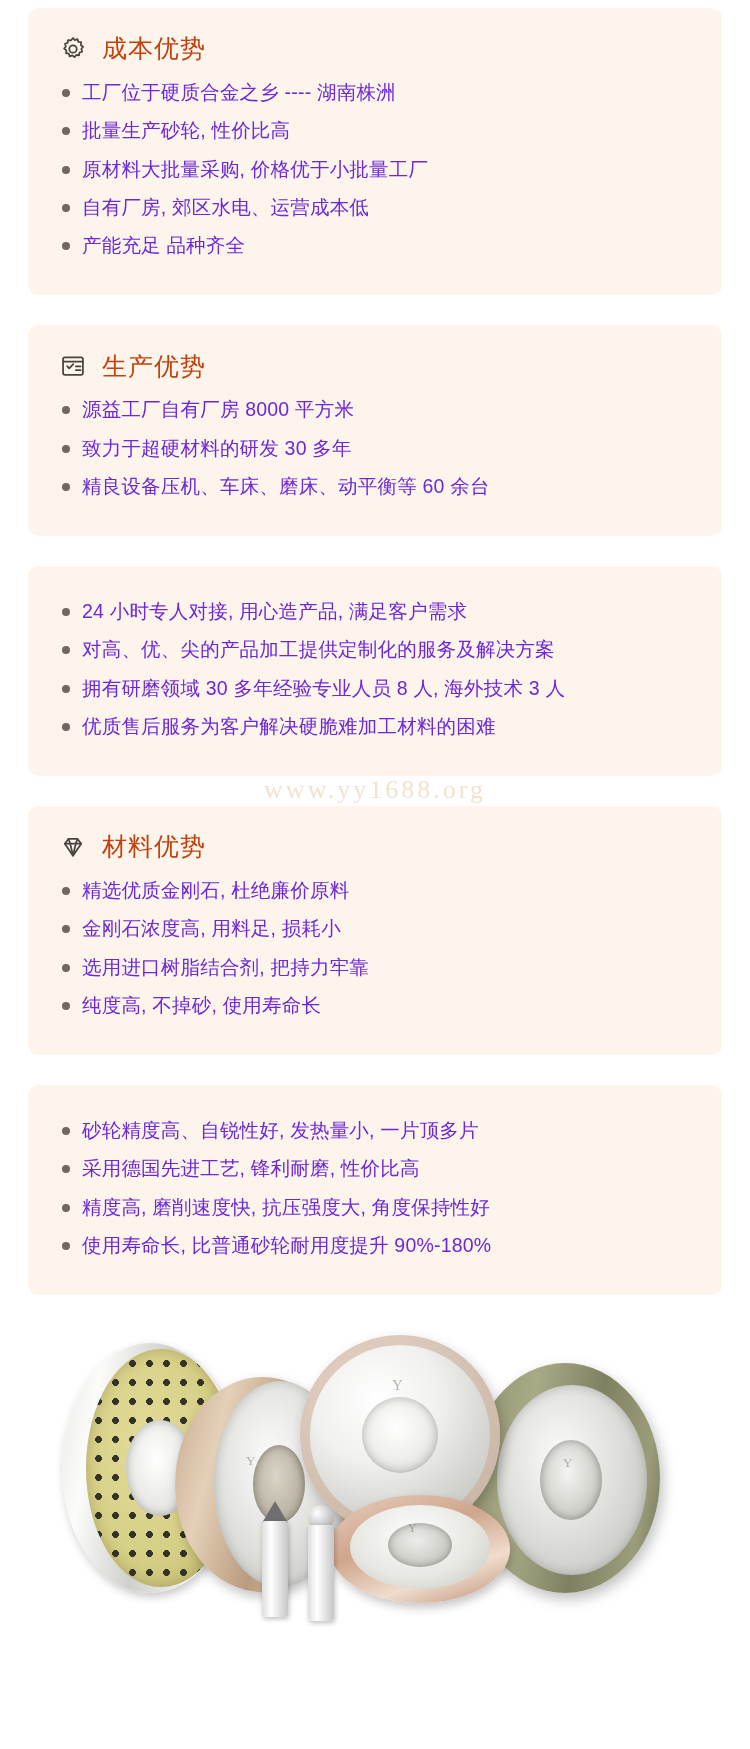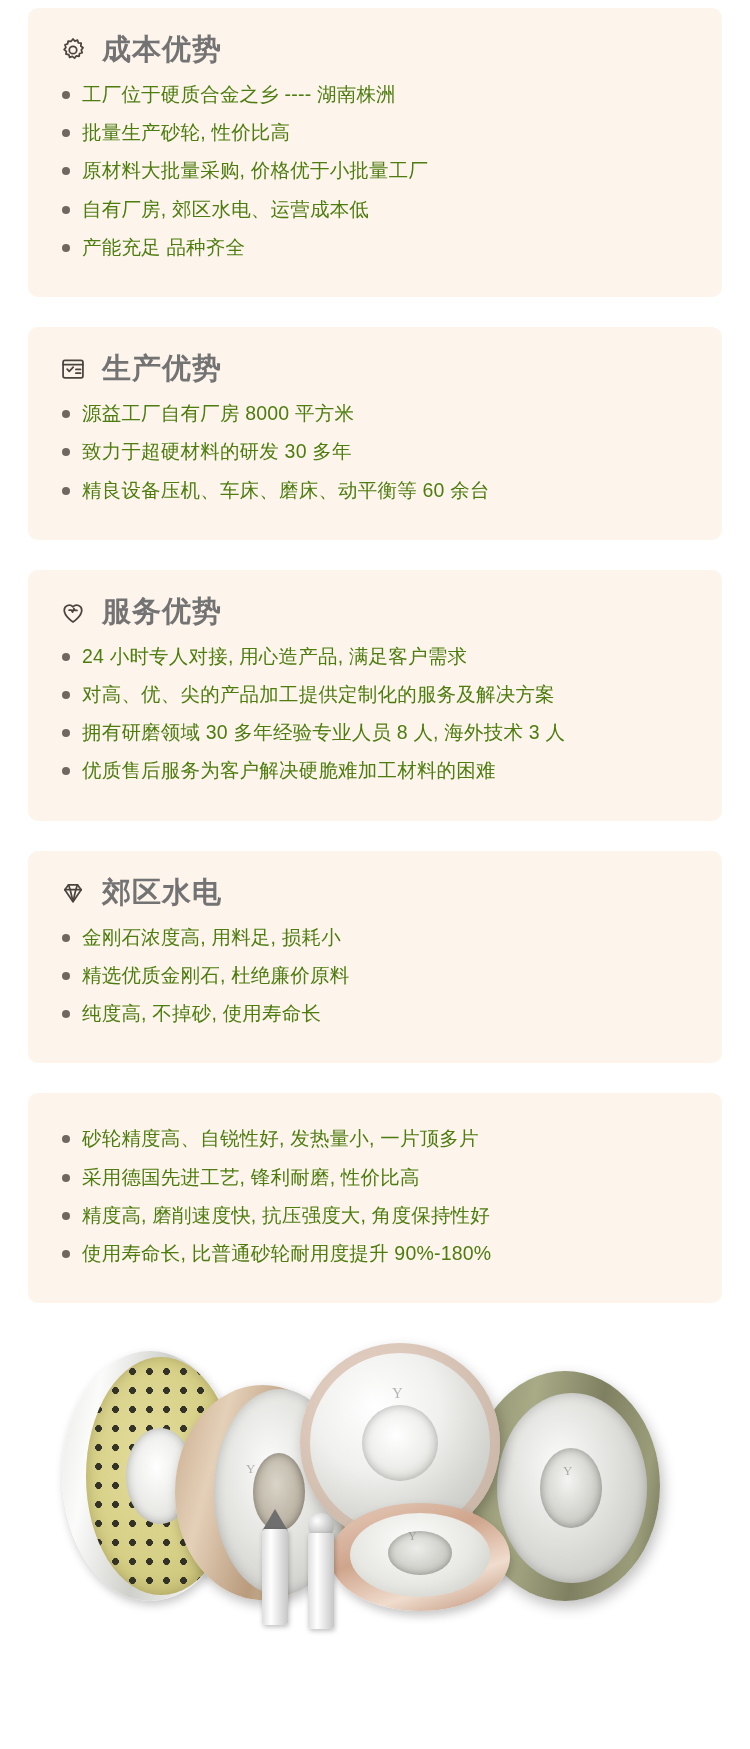--- a/index.html
+++ b/index.html
@@ -59,37 +59,37 @@
     flex: 0 0 30px;
     display: flex;
     align-items: center;
     justify-content: center;
     color: #4a443e;
   }
   .card-icon svg {
     display: block;
   }
   .card-title {
-    font-size: 29px;
-    font-weight: bold;
-    color: #737373;
+    font-size: 25px;
+    font-weight: normal;
+    color: #c2410c;
     letter-spacing: 1px;
     line-height: 1.1;
   }
   .bullets {
     list-style: none;
     margin: 0;
     padding: 0;
   }
   .bullets li {
     position: relative;
     padding-left: 22px;
     font-size: 19.5px;
     line-height: 1.5;
-    color: #4d7c0f;
+    color: #6d28d9;
     margin: 9px 0 9px 6px;
     letter-spacing: 0.2px;
   }
   .bullets li::before {
     content: "";
     position: absolute;
     left: 2px;
     top: 11px;
     width: 8px;
     height: 8px;
@@ -334,51 +334,43 @@
         <div class="card-title">生产优势</div>
       </div>
       <ul class="bullets">
         <li>源益工厂自有厂房 8000 平方米</li>
         <li>致力于超硬材料的研发 30 多年</li>
         <li>精良设备压机、车床、磨床、动平衡等 60 余台</li>
       </ul>
     </div>
 
     <div class="card">
-      <div class="card-head">
-        <span class="card-icon">
-          <svg width="28" height="28" viewBox="0 0 24 24" fill="none" stroke="currentColor" stroke-width="1.5" stroke-linecap="round" stroke-linejoin="round">
-            <path d="M12 20.5s-7.5-4.8-7.5-10A4.3 4.3 0 0 1 12 7.6a4.3 4.3 0 0 1 7.5 2.9c0 5.2-7.5 10-7.5 10z"></path>
-            <path d="M8.6 10.3h2l1 1.8 1.2-3 .9 1.6h1.7"></path>
-          </svg>
-        </span>
-        <div class="card-title">服务优势</div>
-      </div>
       <ul class="bullets">
         <li>24 小时专人对接, 用心造产品, 满足客户需求</li>
         <li>对高、优、尖的产品加工提供定制化的服务及解决方案</li>
         <li>拥有研磨领域 30 多年经验专业人员 8 人, 海外技术 3 人</li>
         <li>优质售后服务为客户解决硬脆难加工材料的困难</li>
       </ul>
     </div>
 
     <div class="card">
       <div class="card-head">
         <span class="card-icon">
           <svg width="28" height="28" viewBox="0 0 24 24" fill="none" stroke="currentColor" stroke-width="1.5" stroke-linecap="round" stroke-linejoin="round">
             <path d="M5 9.2L8.2 5h7.6L19 9.2 12 19.4z"></path>
             <path d="M5 9.2h14"></path>
             <path d="M8.2 5l1.4 4.2L12 19.4l2.4-10.2L15.8 5"></path>
           </svg>
         </span>
-        <div class="card-title">郊区水电</div>
+        <div class="card-title">材料优势</div>
       </div>
       <ul class="bullets">
+        <li>精选优质金刚石, 杜绝廉价原料</li>
         <li>金刚石浓度高, 用料足, 损耗小</li>
-        <li>精选优质金刚石, 杜绝廉价原料</li>
+        <li>选用进口树脂结合剂, 把持力牢靠</li>
         <li>纯度高, 不掉砂, 使用寿命长</li>
       </ul>
     </div>
 
     <div class="card">
       <ul class="bullets">
         <li>砂轮精度高、自锐性好, 发热量小, 一片顶多片</li>
         <li>采用德国先进工艺, 锋利耐磨, 性价比高</li>
         <li>精度高, 磨削速度快, 抗压强度大, 角度保持性好</li>
         <li>使用寿命长, 比普通砂轮耐用度提升 90%-180%</li>

